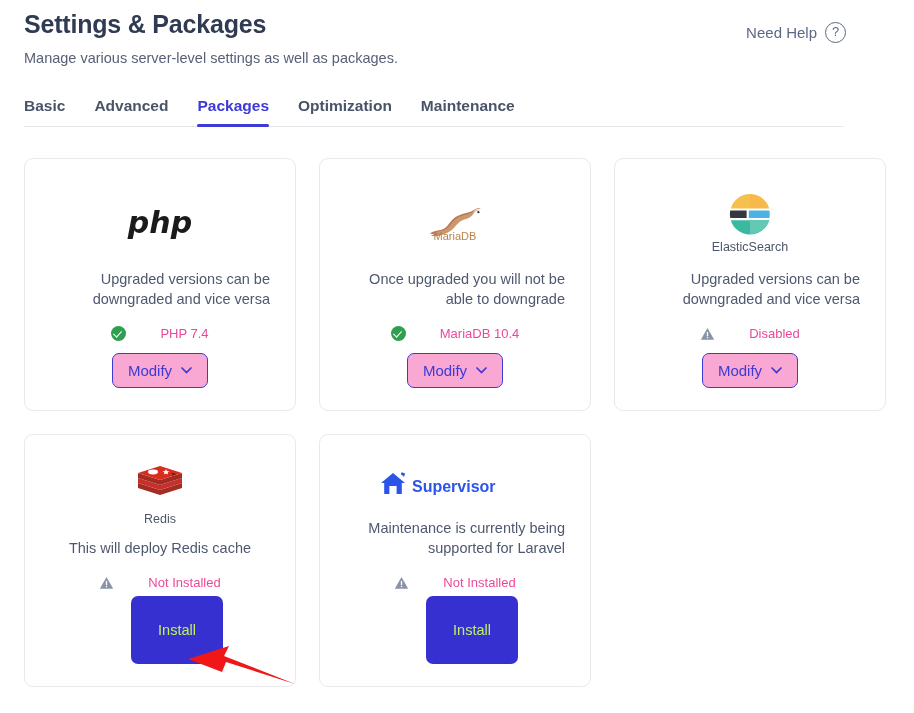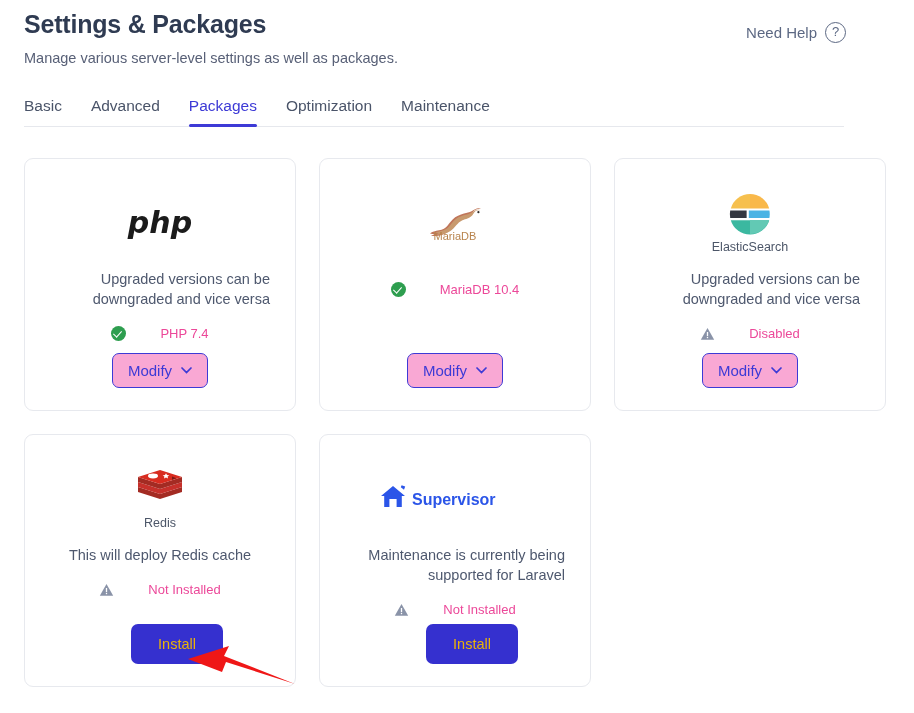--- a/index.html
+++ b/index.html
@@ -21,21 +21,21 @@
   .qmark {
     width: 21px; height: 21px; border-radius: 50%;
     border: 1.6px solid #5c6883; color: #5c6883;
     font-size: 13px; line-height: 18px; text-align: center; font-weight: normal;
   }
 
   
   .tabs { position: relative; display: flex; gap: 29px; margin-top: 31px; }
   .tab {
     font-size: 15.5px; color: #4a5469; padding-bottom: 11px;
-    cursor: pointer; position: relative; white-space: nowrap;
+    cursor: pointer; position: relative; white-space: nowrap; font-weight: bold;
   }
   .tab.active { color: #3d3ad6; }
   .tab.active::after {
     content: ""; position: absolute; left: 0; right: 0; bottom: -1px;
     height: 3px; background: #3d3ad6; border-radius: 2px;
   }
   .tabs-rule { height: 1px; background: #e6e8ed; margin-right: 2px; }
 
   
   .grid {
@@ -71,22 +71,22 @@
   .warn-icon { flex: none; display: block; }
 
   .btn-row { margin-top: auto; padding-top: 6px; }
   .btn-outline {
     display: inline-flex; align-items: center; gap: 9px;
     border: 1.3px solid #3d3ad6; color: #3d3ad6; background: #f9a8d4;
     border-radius: 7px; padding: 8px 15px; font-size: 15px; cursor: pointer;
   }
   .btn-primary {
     display: inline-flex; align-items: center; justify-content: center;
-    background: #3530cf; color: #eab308; border: none; border-radius: 7px;
-    padding: 12px 27px; font-size: 14.5px; cursor: pointer; margin-left: 34px;
+    background: #3530cf; color: #bef264; border: none; border-radius: 7px;
+    padding: 26px 27px; font-size: 14.5px; cursor: pointer; margin-left: 34px;
   }
   .chev { display: block; }
 
   
   .arrow-overlay { position: absolute; left: 0; top: 0; width: 914px; height: 713px;
                    pointer-events: none; }
 </style>
 </head>
 <body>
 
@@ -137,20 +137,21 @@
 
     <div class="card card-r1">
       <div class="logo-area">
         <svg width="62" height="40" viewBox="0 0 62 40">
           <path d="M57 7c-3-2-6 0-9 2-3 1.6-5 1.8-8 2.6-4 1-8 2.6-11.6 6.2-2.6 2.6-4 5.2-6.4 7.4-2.6 2.4-6 3-9.6 3.6-2 .4-5 1.2-6.4 2.6 1.6.6 3 .2 4.6.6-1 .8-2.4 1-3.6 2 2.6.2 5.6.2 8.6-.4 2.8-.6 5.6-1.8 8-3.6 4.4-3.4 6.8-8.6 11.8-11 3-1.4 6-1.6 8.6-3.4 1.8-1.2 3.4-3 4.6-5 1.2-1.8 2.6-3 5.4-3.6z" fill="#c0765a"></path>
           <path d="M56 8.2c-2.6-1.4-5 .4-7.6 2-3 1.8-5.6 2.2-8.8 3-3.6 1-7 2.6-10 5.8-2.4 2.6-3.8 5-6 7-2.4 2.2-5.6 2.8-8.8 3.4-1.4.2-3 .6-4.2 1.2 1.4.4 2.8.2 4.2.4-.8.6-1.8.8-2.6 1.4 2.2.2 4.8.2 7.2-.4 2.6-.6 5.2-1.6 7.4-3.2 4.2-3.2 6.6-8.2 11.2-10.4 2.8-1.4 5.6-1.6 8-3.2 1.8-1.2 3.2-3 4.2-4.8.8-1.2 1.8-2 3.8-2.2z" fill="#c89a6e"></path>
           <circle cx="54.4" cy="10.2" r="1.1" fill="#2b2b2b"></circle>
           <text x="31" y="38" text-anchor="middle" font-family="'Liberation Sans',sans-serif" font-size="11" fill="#b8834c">MariaDB</text>
         </svg>
       </div>
+      <div class="card-desc">Once upgraded you will not be able to downgrade</div>
       <div class="status">
         <span class="check-icon"></span>
         <span class="status-text">MariaDB 10.4</span>
       </div>
       <div class="btn-row">
         <button class="btn-outline">
           <span>Modify</span>
           <svg class="chev" width="11" height="7" viewBox="0 0 11 7">
             <path d="M1 1 L5.5 5.6 L10 1" fill="none" stroke="#3d3ad6" stroke-width="1.7" stroke-linecap="round"></path>
           </svg>

